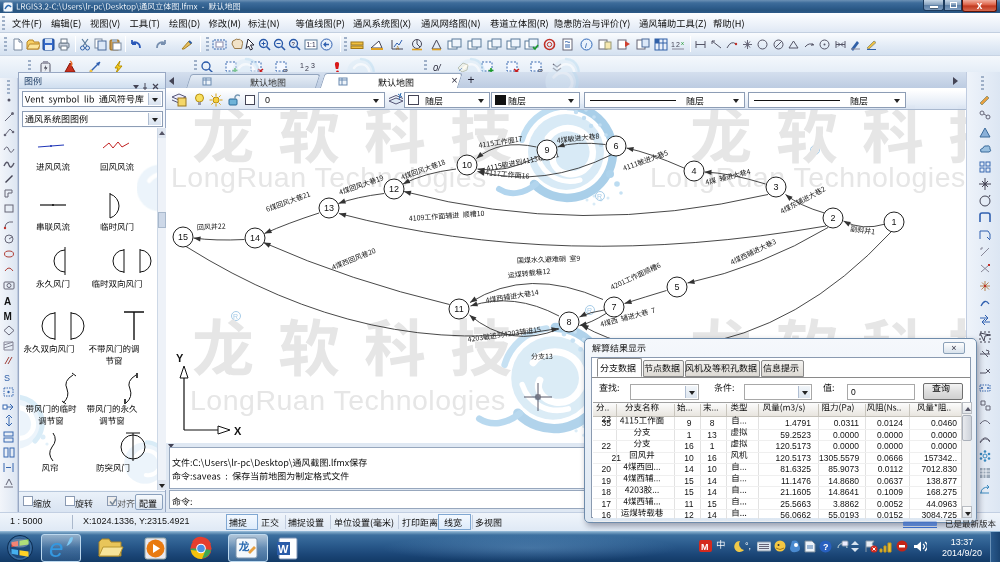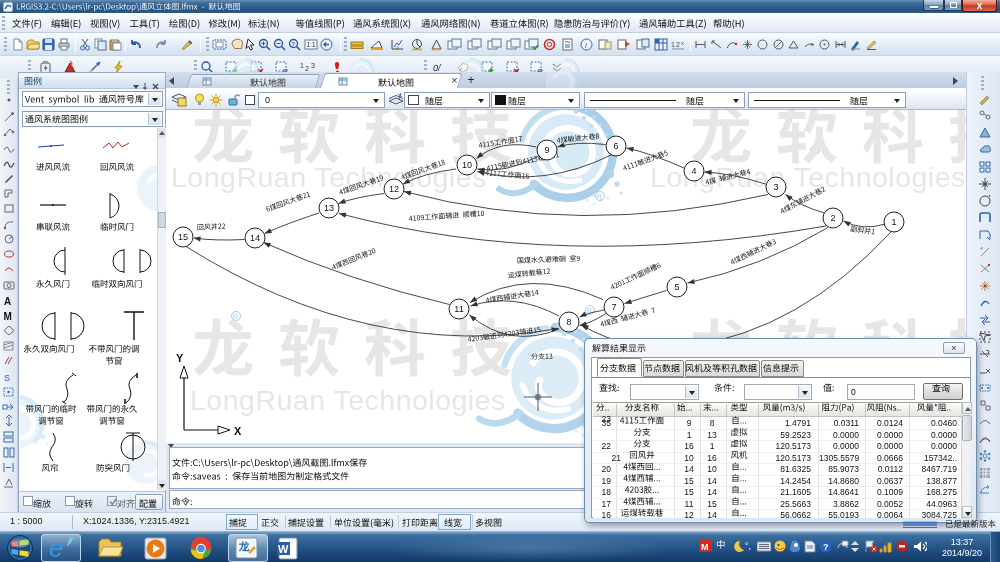--- a/index.html
+++ b/index.html
@@ -1393,25 +1393,25 @@
           <div class="num" style="left:168px;top:49.7px;width:50px">120.5173</div>
           <div class="num" style="left:226px;top:49.7px;width:40px">1305.5579</div>
           <div class="num" style="left:272px;top:49.7px;width:38px">0.0666</div>
           <div class="num" style="left:316px;top:49.7px;width:48px">157342..</div>
           <div class="num" style="left:2px;top:61.2px;width:16px">20</div>
           <div class="cnum" style="left:84px;top:61.2px;width:24px">14</div>
           <div class="cnum" style="left:107px;top:61.2px;width:24px">10</div>
           <div class="num" style="left:168px;top:61.2px;width:50px">81.6325</div>
           <div class="num" style="left:226px;top:61.2px;width:40px">85.9073</div>
           <div class="num" style="left:272px;top:61.2px;width:38px">0.0112</div>
-          <div class="num" style="left:316px;top:61.2px;width:48px">8467.719</div>
+          <div class="num" style="left:316px;top:61.2px;width:48px">7012.830</div>
           <div class="num" style="left:2px;top:72.8px;width:16px">19</div>
           <div class="cnum" style="left:84px;top:72.8px;width:24px">15</div>
           <div class="cnum" style="left:107px;top:72.8px;width:24px">14</div>
-          <div class="num" style="left:168px;top:72.8px;width:50px">14.2454</div>
+          <div class="num" style="left:168px;top:72.8px;width:50px">11.1476</div>
           <div class="num" style="left:226px;top:72.8px;width:40px">14.8680</div>
           <div class="num" style="left:272px;top:72.8px;width:38px">0.0637</div>
           <div class="num" style="left:316px;top:72.8px;width:48px">138.877</div>
           <div class="num" style="left:2px;top:84.3px;width:16px">18</div>
           <div class="cnum" style="left:84px;top:84.3px;width:24px">15</div>
           <div class="cnum" style="left:107px;top:84.3px;width:24px">14</div>
           <div class="num" style="left:168px;top:84.3px;width:50px">21.1605</div>
           <div class="num" style="left:226px;top:84.3px;width:40px">14.8641</div>
           <div class="num" style="left:272px;top:84.3px;width:38px">0.1009</div>
           <div class="num" style="left:316px;top:84.3px;width:48px">168.275</div>
@@ -1420,21 +1420,21 @@
           <div class="cnum" style="left:107px;top:95.9px;width:24px">15</div>
           <div class="num" style="left:168px;top:95.9px;width:50px">25.5663</div>
           <div class="num" style="left:226px;top:95.9px;width:40px">3.8862</div>
           <div class="num" style="left:272px;top:95.9px;width:38px">0.0052</div>
           <div class="num" style="left:316px;top:95.9px;width:48px">44.0963</div>
           <div class="num" style="left:2px;top:107.4px;width:16px">16</div>
           <div class="cnum" style="left:84px;top:107.4px;width:24px">12</div>
           <div class="cnum" style="left:107px;top:107.4px;width:24px">14</div>
           <div class="num" style="left:168px;top:107.4px;width:50px">56.0662</div>
           <div class="num" style="left:226px;top:107.4px;width:40px">55.0193</div>
-          <div class="num" style="left:272px;top:107.4px;width:38px">0.0064</div>
+          <div class="num" style="left:272px;top:107.4px;width:38px">0.0152</div>
           <div class="num" style="left:316px;top:107.4px;width:48px">3084.725</div>
         </div>
         <div class="abs" style="left:369px;top:44px;width:10px;height:116px;background:#f0f0f0;border-left:1px solid #d0d0d0">
           <div class="abs" style="left:0;top:0;width:10px;height:12px;background:linear-gradient(180deg,#fdfdfd,#dfe3e8);border:1px solid #b8bcc2">
             <div class="arr" style="left:1.5px;top:4px;border-top:none;border-bottom:4px solid #556"></div>
           </div>
           <div class="abs" style="left:0;top:13px;width:10px;height:26px;background:linear-gradient(90deg,#e8eaee,#cdd2da);border:1px solid #aab0ba;border-radius:2px"></div>
           <div class="abs" style="left:0;top:104px;width:10px;height:12px;background:linear-gradient(180deg,#fdfdfd,#dfe3e8);border:1px solid #b8bcc2">
             <div class="arr" style="left:1.5px;top:5px"></div>
           </div>

